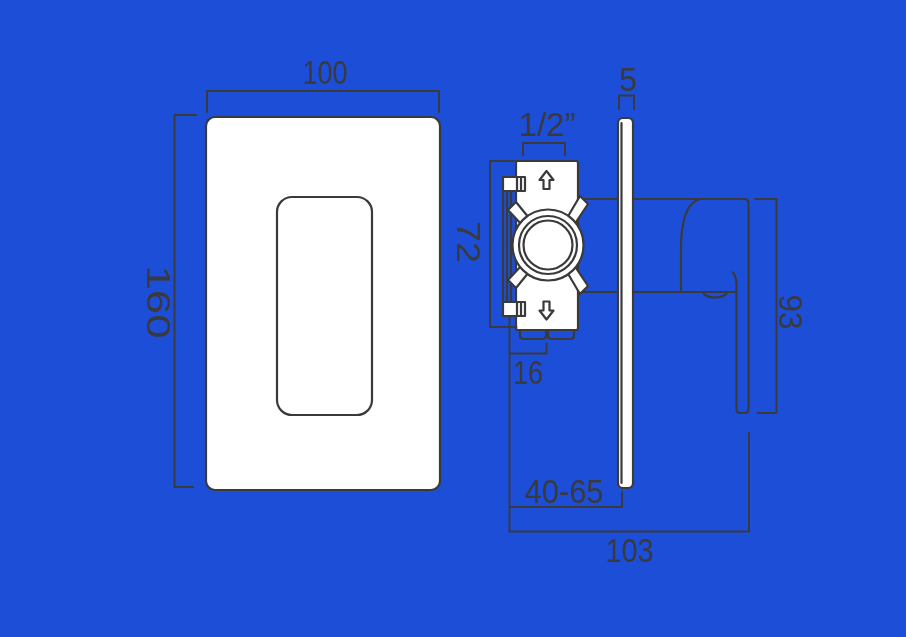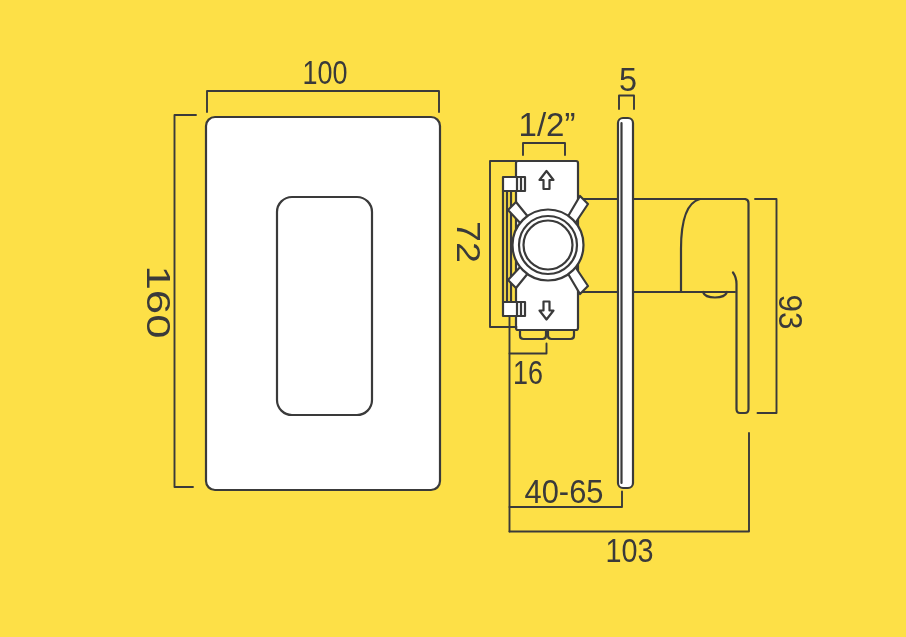--- a/index.html
+++ b/index.html
@@ -1,16 +1,16 @@
 <!DOCTYPE html>
 <html><head>
 <meta charset="utf-8">
 <style>
   html,body{margin:0;padding:0;background:#ffffff;}
-  .stage{position:relative;width:906px;height:637px;background:#fde047;overflow:hidden;}
+  .stage{position:relative;width:906px;height:637px;background:#1d4ed8;overflow:hidden;}
   svg{display:block;}
   .ln{fill:none;stroke:#3a3a3a;stroke-width:2.2;stroke-linecap:round;stroke-linejoin:round;}
   .lnf{fill:#ffffff;stroke:#3a3a3a;stroke-width:2.2;stroke-linejoin:round;}
   .dim{fill:none;stroke:#3a3a3a;stroke-width:1.9;stroke-linecap:round;stroke-linejoin:round;}
   .wh{fill:#ffffff;stroke:none;}
   .dimtxt{font-family:"Liberation Sans","DejaVu Sans",sans-serif;font-size:34px;fill:#3a3a3a;text-anchor:middle;}
 </style>
 </head>
 <body>
 

